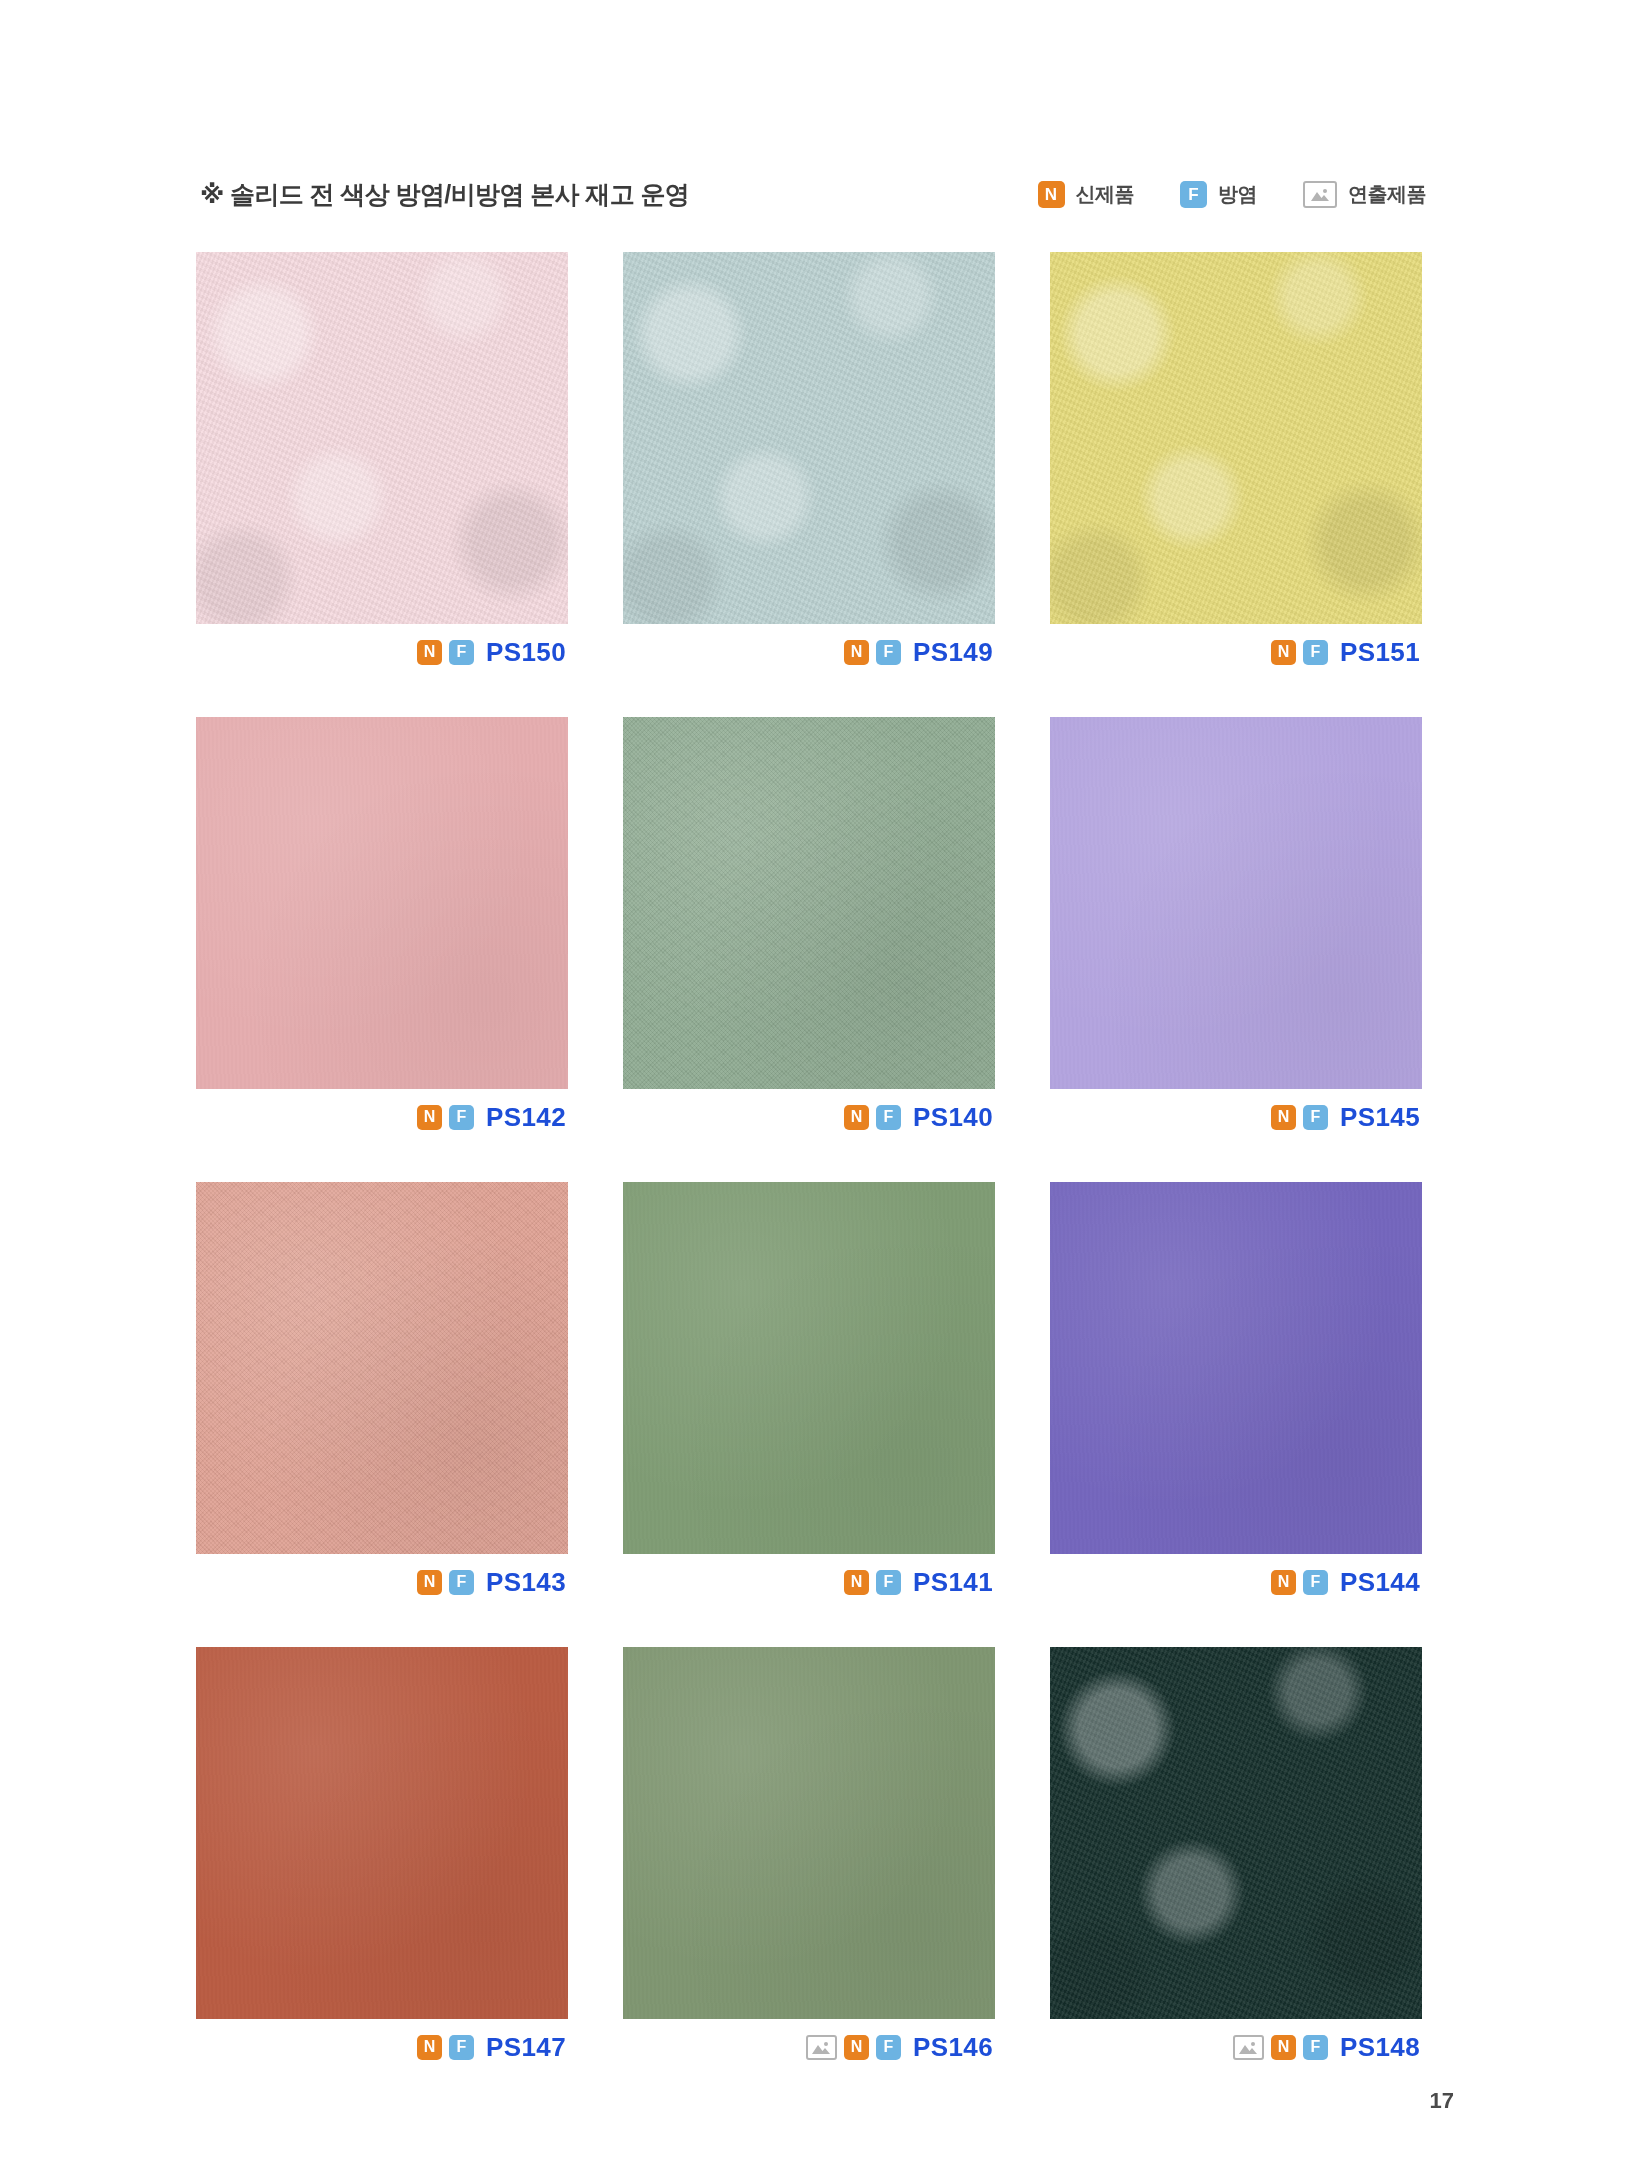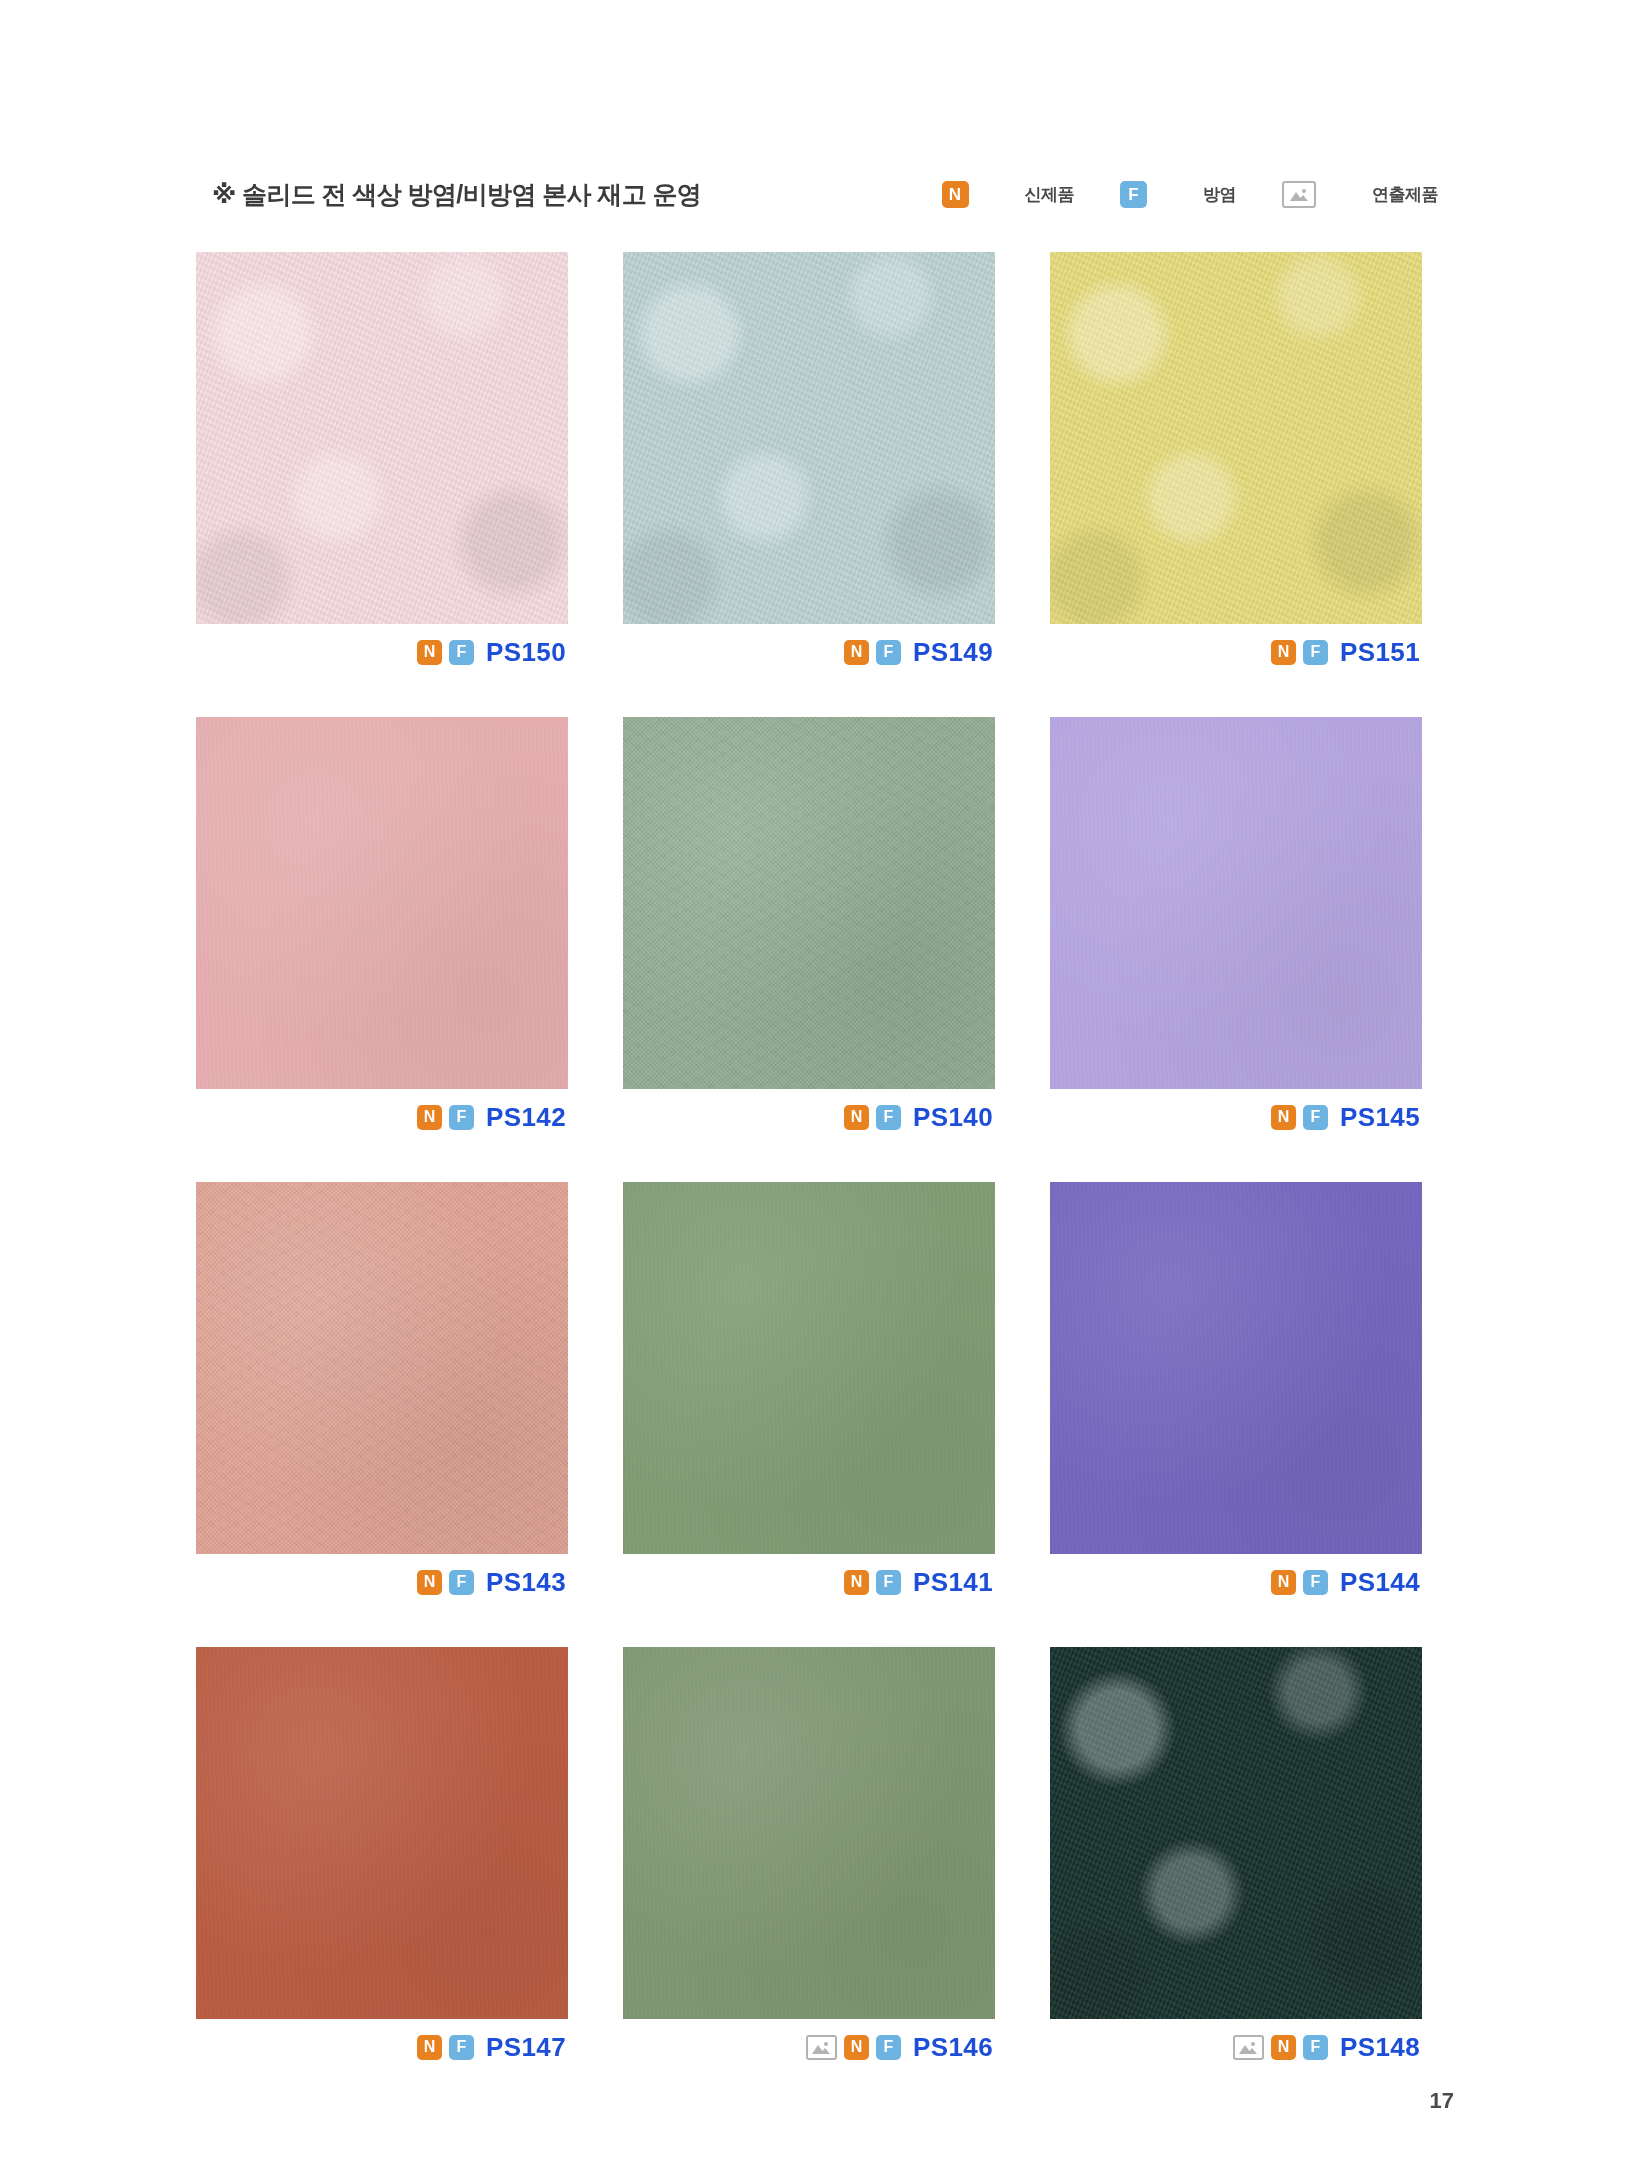--- a/index.html
+++ b/index.html
@@ -20,21 +20,21 @@
     position: absolute;
     left: 0; top: 0;
     width: 1650px;
     height: 2160px;
     background: #fff;
   }
 
   
   .header {
     position: absolute;
-    left: 212px;
+    left: 200px;
     top: 172px;
     width: 1226px;
     height: 44px;
     display: flex;
     align-items: center;
     justify-content: space-between;
   }
 
   .header-note {
     font-size: 25px;
@@ -49,27 +49,26 @@
     display: flex;
     align-items: center;
     gap: 46px;
   }
   .legend-item {
     display: flex;
     align-items: center;
     gap: 11px;
   }
   .legend-label {
-    font-size: 17px;
+    font-size: 20px;
     font-weight: 700;
     color: #4a4a4a;
     letter-spacing: -0.5px;
     white-space: nowrap;
     line-height: 1;
-    margin-left: 45px;
   }
 
   
   .badge {
     display: inline-flex;
     align-items: center;
     justify-content: center;
     width: 25px;
     height: 25px;
     border-radius: 5px;

